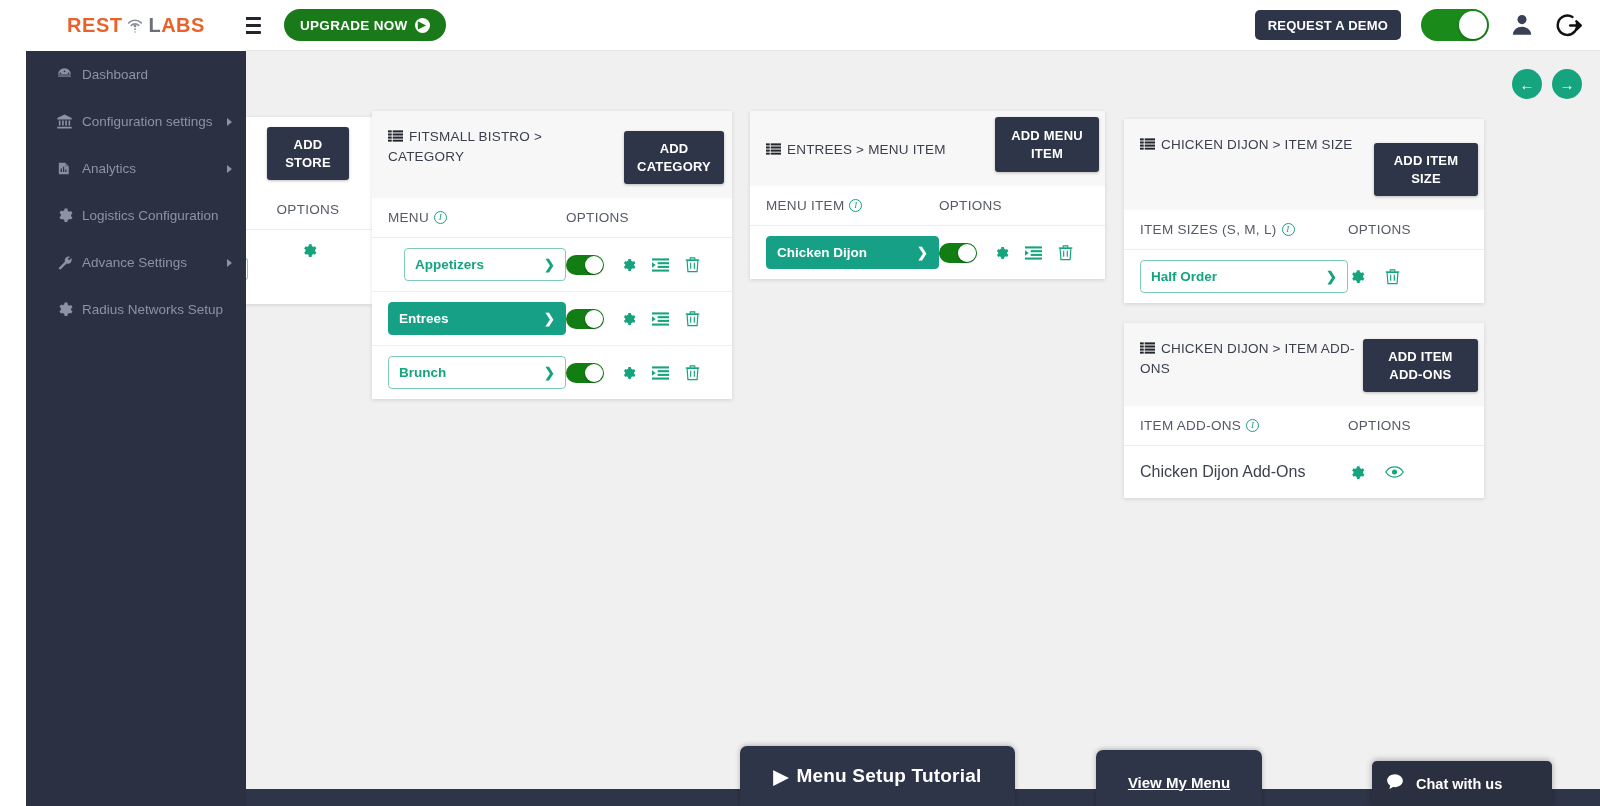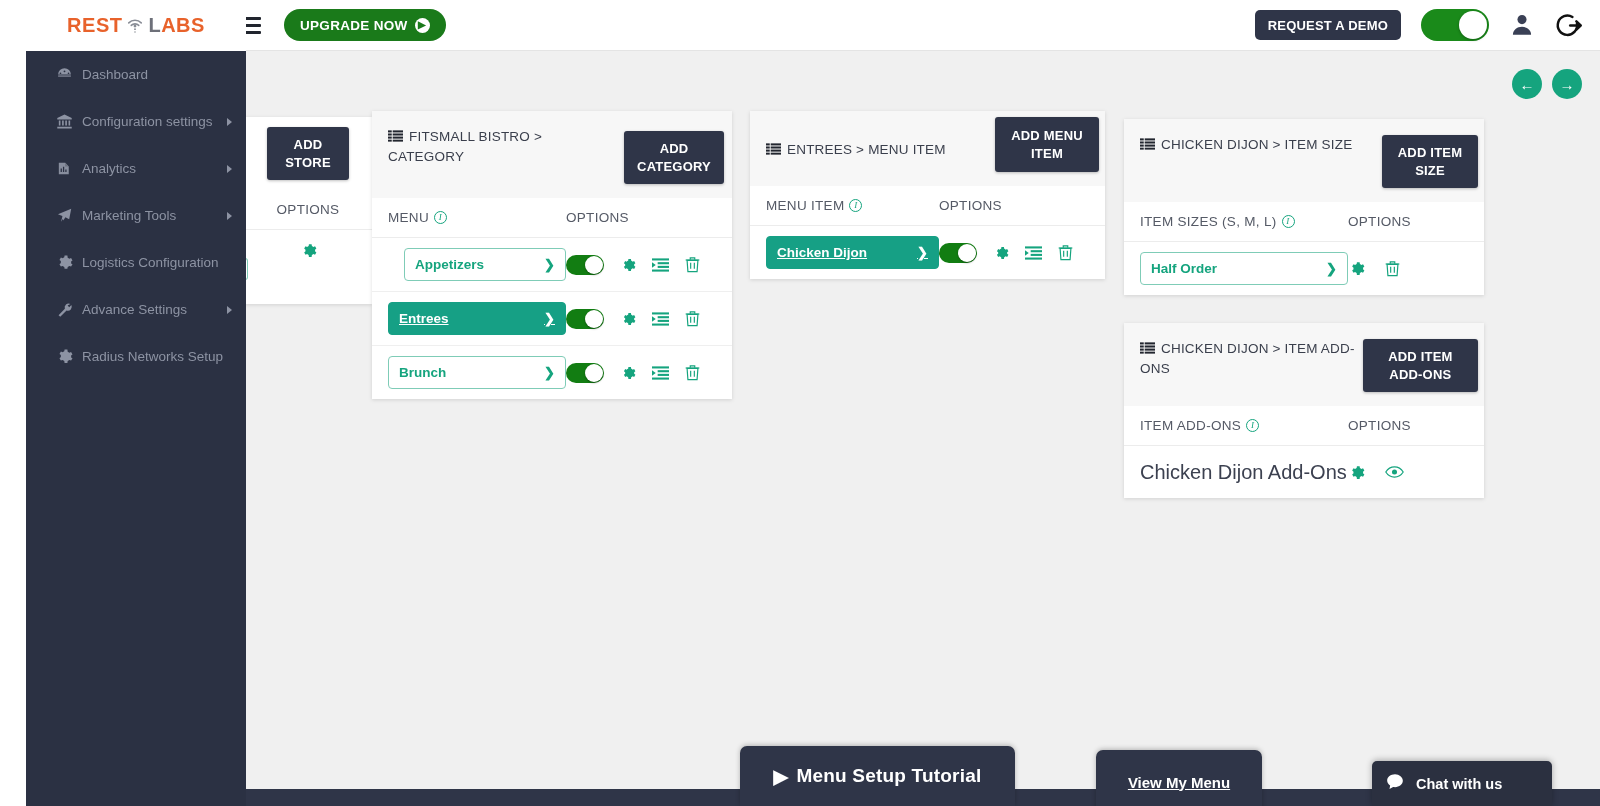--- a/index.html
+++ b/index.html
@@ -168,35 +168,35 @@
   .row:last-child { border-bottom: none; }
   .pill {
     border: 1px solid #7fccb7; border-radius: 4px;
     color: #15a47e; background: #fff;
     font-size: 13.5px; font-weight: bold;
     padding: 8px 10px; min-width: 108px;
     display: flex; align-items: center; justify-content: space-between;
     gap: 12px; cursor: pointer;
     font-family: "Liberation Sans", sans-serif;
   }
-  .pill.active { background: #16a085; border-color: #16a085; color: #fff; text-decoration: underline; }
+  .pill.active { background: #16a085; border-color: #16a085; color: #fff; }
   .pill .chev { font-weight: bold; font-size: 13px; }
   .row-opts { display: flex; align-items: center; gap: 16px; }
   .mini-toggle {
     width: 38px; height: 20px; border-radius: 11px;
     background: #127d12; position: relative; cursor: pointer;
     flex: 0 0 38px;
   }
   .mini-toggle .knob {
     position: absolute; right: 1px; top: 1px;
     width: 18px; height: 18px; border-radius: 50%;
     background: #fff; box-shadow: 0 1px 2px rgba(0,0,0,.35);
   }
   .act-icon { cursor: pointer; display:flex; align-items:center; color:#15a47e; }
-  .plain-label { font-size: 20px; color: #3c4150; flex: 1 1 auto; }
+  .plain-label { font-size: 16px; color: #3c4150; flex: 1 1 auto; }
 
   
   #bottom-bar {
     position: absolute; left: 220px; top: 789px;
     width: 1380px; height: 17px; background: #2f3548;
     z-index: 12;
   }
   #hscroll-track {
     position: absolute; left: 220px; top: 789px;
     width: 1380px; height: 17px; background: #f1f1f1;
@@ -288,30 +288,20 @@
         <svg viewBox="0 0 24 24" width="17" height="17" fill="#8d93a3">
           <path d="M4 4h9l5 5v11H4z" opacity=".95"></path>
           <path d="M13 4v5h5z" fill="#6d7280"></path>
           <path d="M6.5 17V12h1.8v5H6.5zm3.3 0v-7.4h1.8V17H9.8zm3.3 0v-3.6h1.8V17h-1.8z" fill="#2b3143"></path>
         </svg>
       </span>
     <span class="nav-label">Analytics</span>
     <span class="nav-caret"></span>
   </div>
 
-  <div class="nav-item">
-    <span class="nav-ico">
-        <svg viewBox="0 0 24 24" width="17" height="17" fill="#8d93a3">
-          <path d="M21.5 2.5 2.8 10.2l6.1 2.4 1.4 6.5 3-4.6 5.3 2.9z"></path>
-          <path d="M9.3 13.2 7 20.9l3.7-5.5z"></path>
-        </svg>
-      </span>
-    <span class="nav-label">Marketing Tools</span>
-    <span class="nav-caret"></span>
-  </div>
 
   <div class="nav-item">
     <span class="nav-ico">
         <svg viewBox="0 0 24 24" width="17" height="17" fill="#8d93a3">
           <path d="M12 8.3a3.7 3.7 0 1 0 0 7.4 3.7 3.7 0 0 0 0-7.4zm9.3 5.1.1-1.4-.1-1.4 2-1.6-2-3.4-2.4 1a7.6 7.6 0 0 0-2.4-1.4L16.1 2h-4l-.4 2.6c-.9.3-1.7.8-2.4 1.4l-2.4-1-2 3.4 2 1.6-.1 1.4.1 1.4-2 1.6 2 3.4 2.4-1c.7.6 1.5 1.1 2.4 1.4l.4 2.8h4l.4-2.8c.9-.3 1.7-.8 2.4-1.4l2.4 1 2-3.4z"></path>
         </svg>
       </span>
     <span class="nav-label">Logistics Configuration</span>
   </div>
 
@@ -591,21 +581,21 @@
               <rect x="0" y="0" width="4" height="2.2"></rect>
               <rect x="5" y="0" width="11" height="2.2"></rect>
               <rect x="0" y="3.3" width="4" height="2.2"></rect>
               <rect x="5" y="3.3" width="11" height="2.2"></rect>
               <rect x="0" y="6.6" width="4" height="2.2"></rect>
               <rect x="5" y="6.6" width="11" height="2.2"></rect>
               <rect x="0" y="9.9" width="4" height="2.1"></rect>
               <rect x="5" y="9.9" width="11" height="2.1"></rect>
             </svg></span><span>CHICKEN DIJON &gt; ITEM SIZE</span>
       </div>
-      <button class="dark-btn" style="width:96px; margin-right:6px; margin-top:2px;">ADD ITEM SIZE</button>
+      <button class="dark-btn" style="width:104px; margin-right:6px; margin-top:10px;">ADD ITEM SIZE</button>
     </div>
     <div class="col-head">
       <span class="c1">
         <span>ITEM SIZES (S, M, L)</span>
         <span class="info-i">i</span>
       </span>
       <span class="c2" style="width:120px;">OPTIONS</span>
     </div>
     <div class="row">
       <div style="flex:1 1 auto;">

